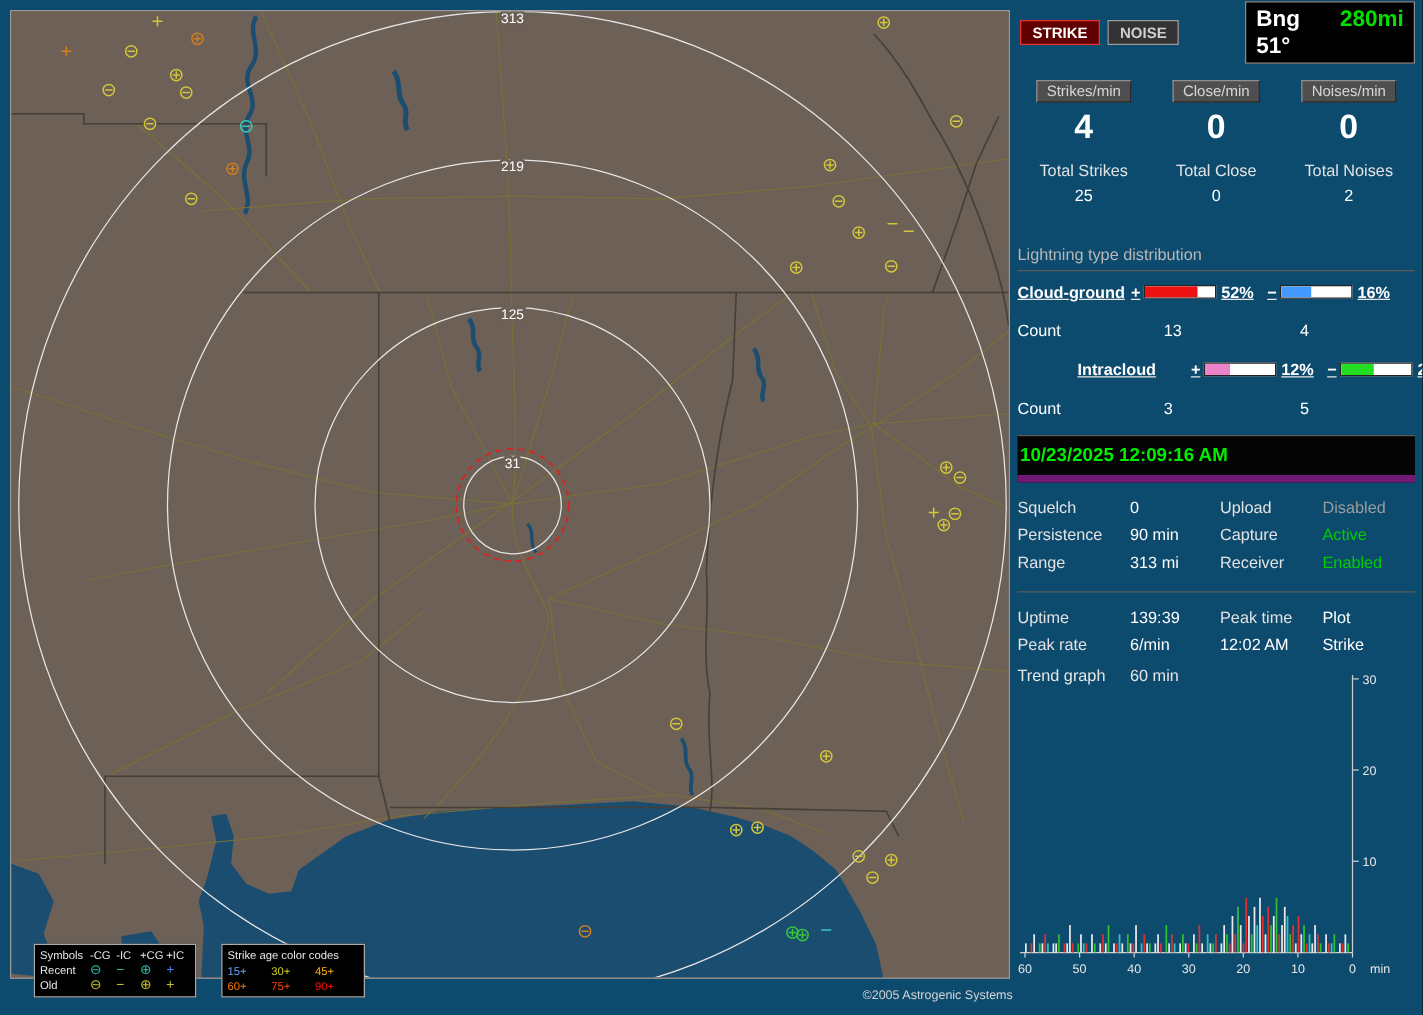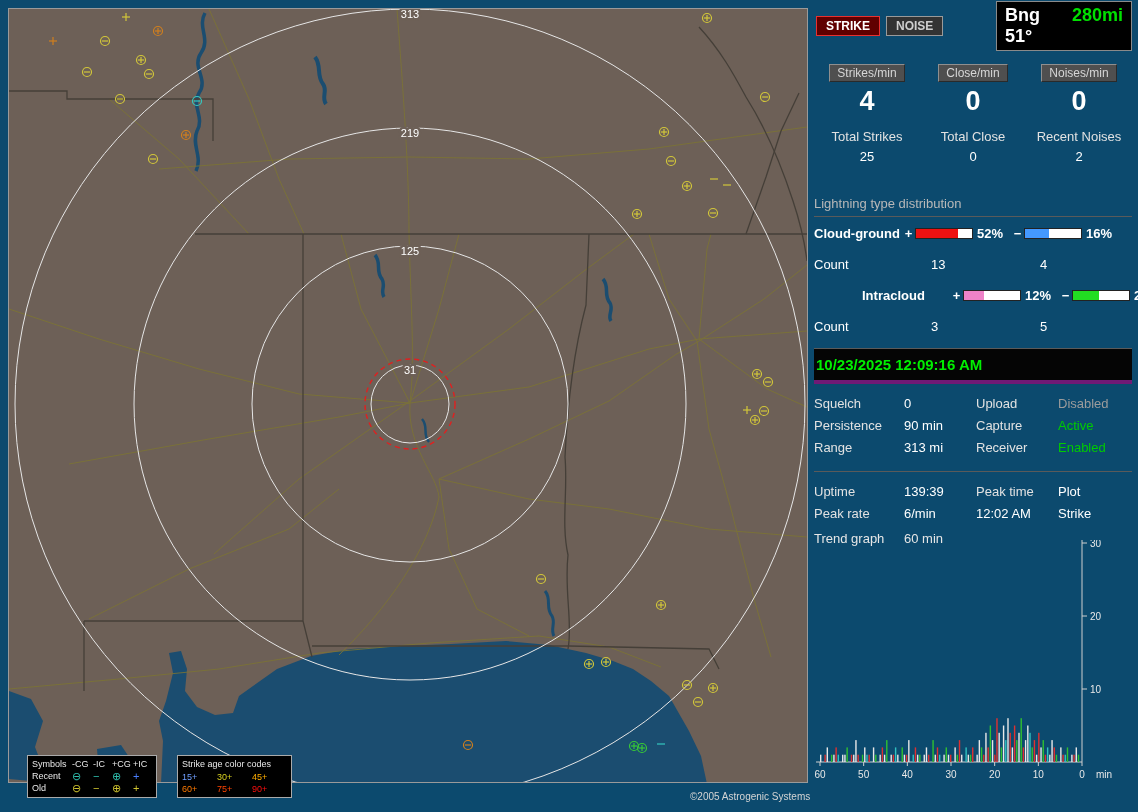--- a/index.html
+++ b/index.html
@@ -34,30 +34,30 @@
   .grn{color:#00e000;}
 
   .stats{margin-top:26px;display:grid;grid-template-columns:1fr 1fr 1fr;text-align:center;}
   .stat-label{display:inline-block;background:#4f4f4f;color:#d6d6d6;font-size:12px;padding:1px 7px;
     border:1px solid;border-color:#8f8f8f #2a2a2a #2a2a2a #8f8f8f;cursor:pointer;}
   .stat-big{margin-top:4px;font-size:27px;font-weight:bold;color:#fff;height:32px;}
   .stat-total-label{margin-top:11px;font-size:13px;color:#e2e2e2;}
   .stat-total-value{margin-top:5px;font-size:13px;color:#fff;}
 
   .dist-title{margin-top:32px;color:#b8b8b8;padding-bottom:5px;border-bottom:1px solid #5a5a5a;}
-  .distrow{display:grid;grid-template-columns:88px 13px 58px 38px 13px 58px 32px;align-items:center;margin-top:9px;}
+  .distrow{display:grid;grid-template-columns:88px 13px 58px 38px 13px 58px 32px;align-items:center;margin-top:9px;text-decoration:underline;}
   .distrow .dname{font-weight:bold;color:#fff;}
   .distrow .sign{font-weight:bold;color:#fff;text-align:center;}
   .bar{height:9px;background:#fff;border:1px solid #222;position:relative;overflow:hidden;}
   .bar .fill{position:absolute;left:0;top:0;bottom:0;}
   .pct{font-weight:bold;color:#fff;padding-left:4px;}
   .countrow{display:grid;grid-template-columns:88px 13px 58px 38px 13px 58px 32px;align-items:center;margin-top:16px;color:#fff;}
   .countrow .cval{padding-left:16px;}
 
-  .dtbox{margin-top:14px;border-top:1px solid #5a5a5a;border-bottom:4px solid #701a75;
+  .dtbox{margin-top:14px;border-top:1px solid #5a5a5a;border-bottom:6px solid #701a75;
     padding:7px 2px;background:#050505;color:#00ee00;font-weight:bold;font-size:15px;}
 
   .infogrid{margin-top:12px;display:grid;grid-template-columns:90px 72px 82px 1fr;row-gap:7px;}
   .infogrid .lab{color:#e2e2e2;}
   .infogrid .val{color:#fff;}
   .state-disabled{color:#9c9c9c !important;}
   .state-active{color:#00cc00 !important;}
 
   .sep{border:none;border-top:1px solid #5a5a5a;margin:16px 0 0 0;}
   .trendrow{margin-top:10px;display:grid;grid-template-columns:90px 1fr;}
@@ -350,21 +350,21 @@
       </div>
       <div class="statcol">
         <span class="stat-label">Close/min</span>
         <div class="stat-big">0</div>
         <div class="stat-total-label">Total Close</div>
         <div class="stat-total-value">0</div>
       </div>
       <div class="statcol">
         <span class="stat-label">Noises/min</span>
         <div class="stat-big">0</div>
-        <div class="stat-total-label">Recent Noises</div>
+        <div class="stat-total-label">Total Noises</div>
         <div class="stat-total-value">2</div>
       </div>
     </div>
 
     <div class="dist-title">Lightning type distribution</div>
 
     <div class="distrow">
       <span class="dname">Cloud-ground</span>
       <span class="sign">+</span>
       <span class="bar">

